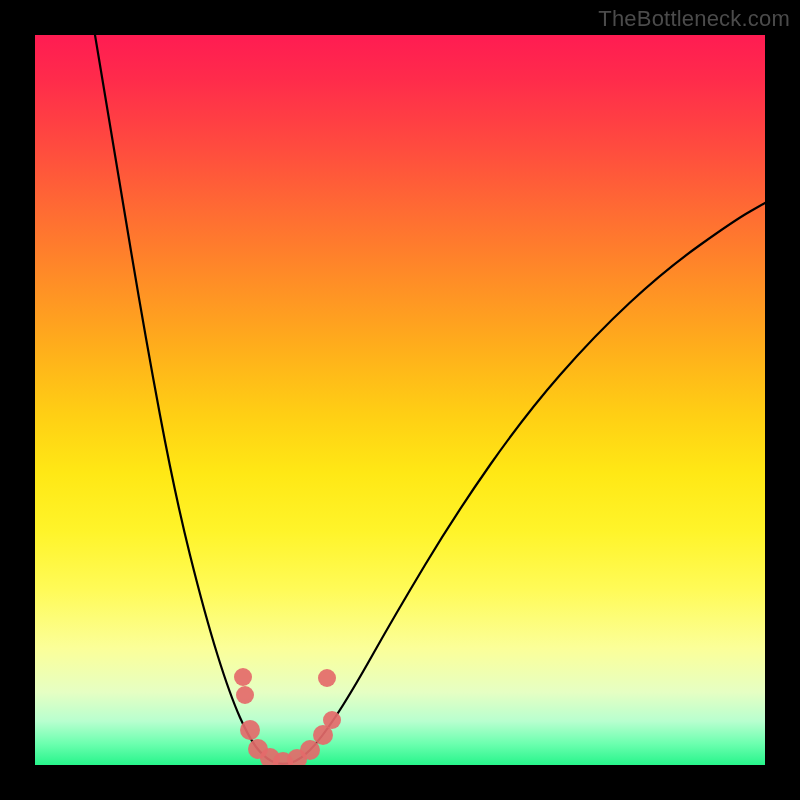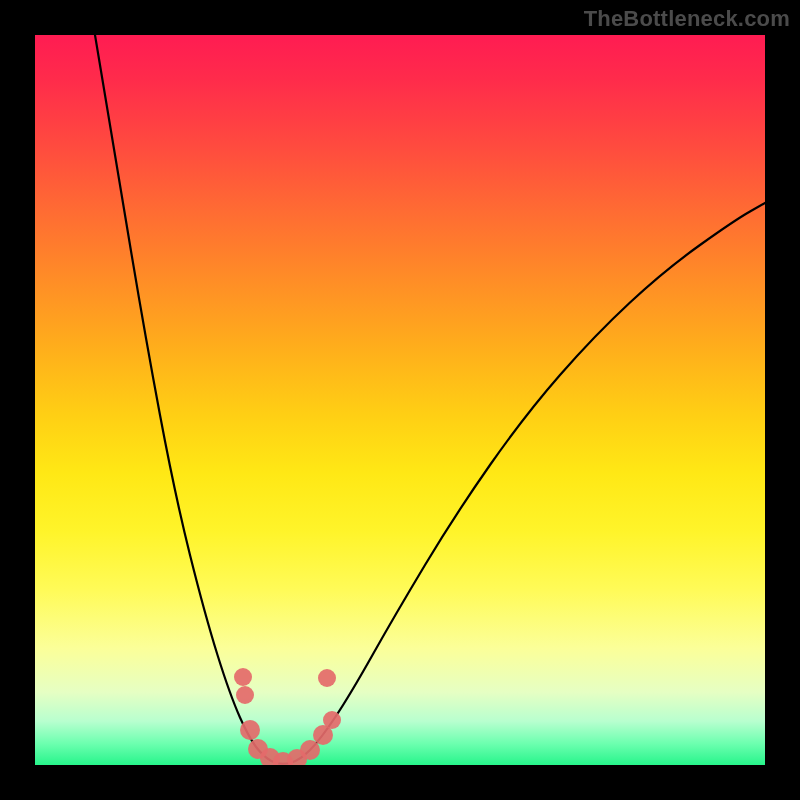--- a/index.html
+++ b/index.html
@@ -50,21 +50,21 @@
       #b8ffcf 94%,
       #6effb0 97%,
       #27f58b 100%
     );
   }
   .watermark {
     position: absolute;
     top: 6px;
     right: 10px;
     font-size: 22px;
-    font-weight: 700;
+    font-weight: 400;
     color: #4b4b4b;
     letter-spacing: 0.2px;
   }
   svg.curve {
     position: absolute;
     left: 0;
     top: 0;
     width: 100%;
     height: 100%;
   }

